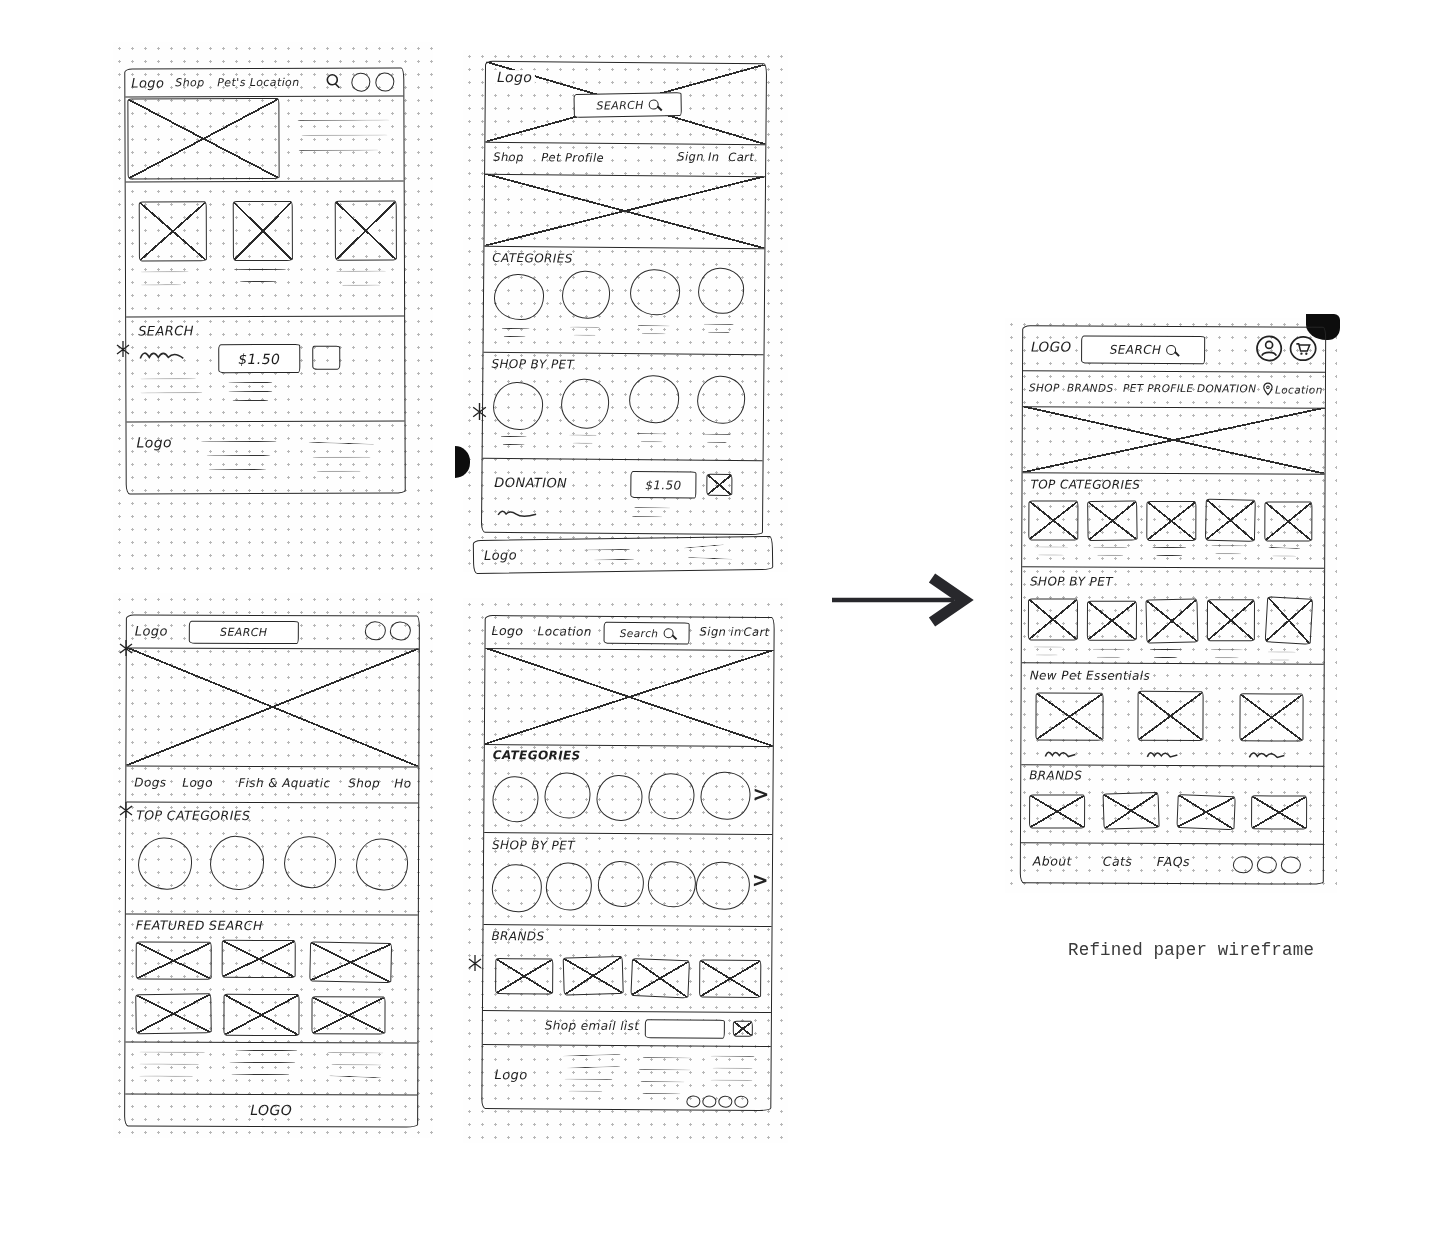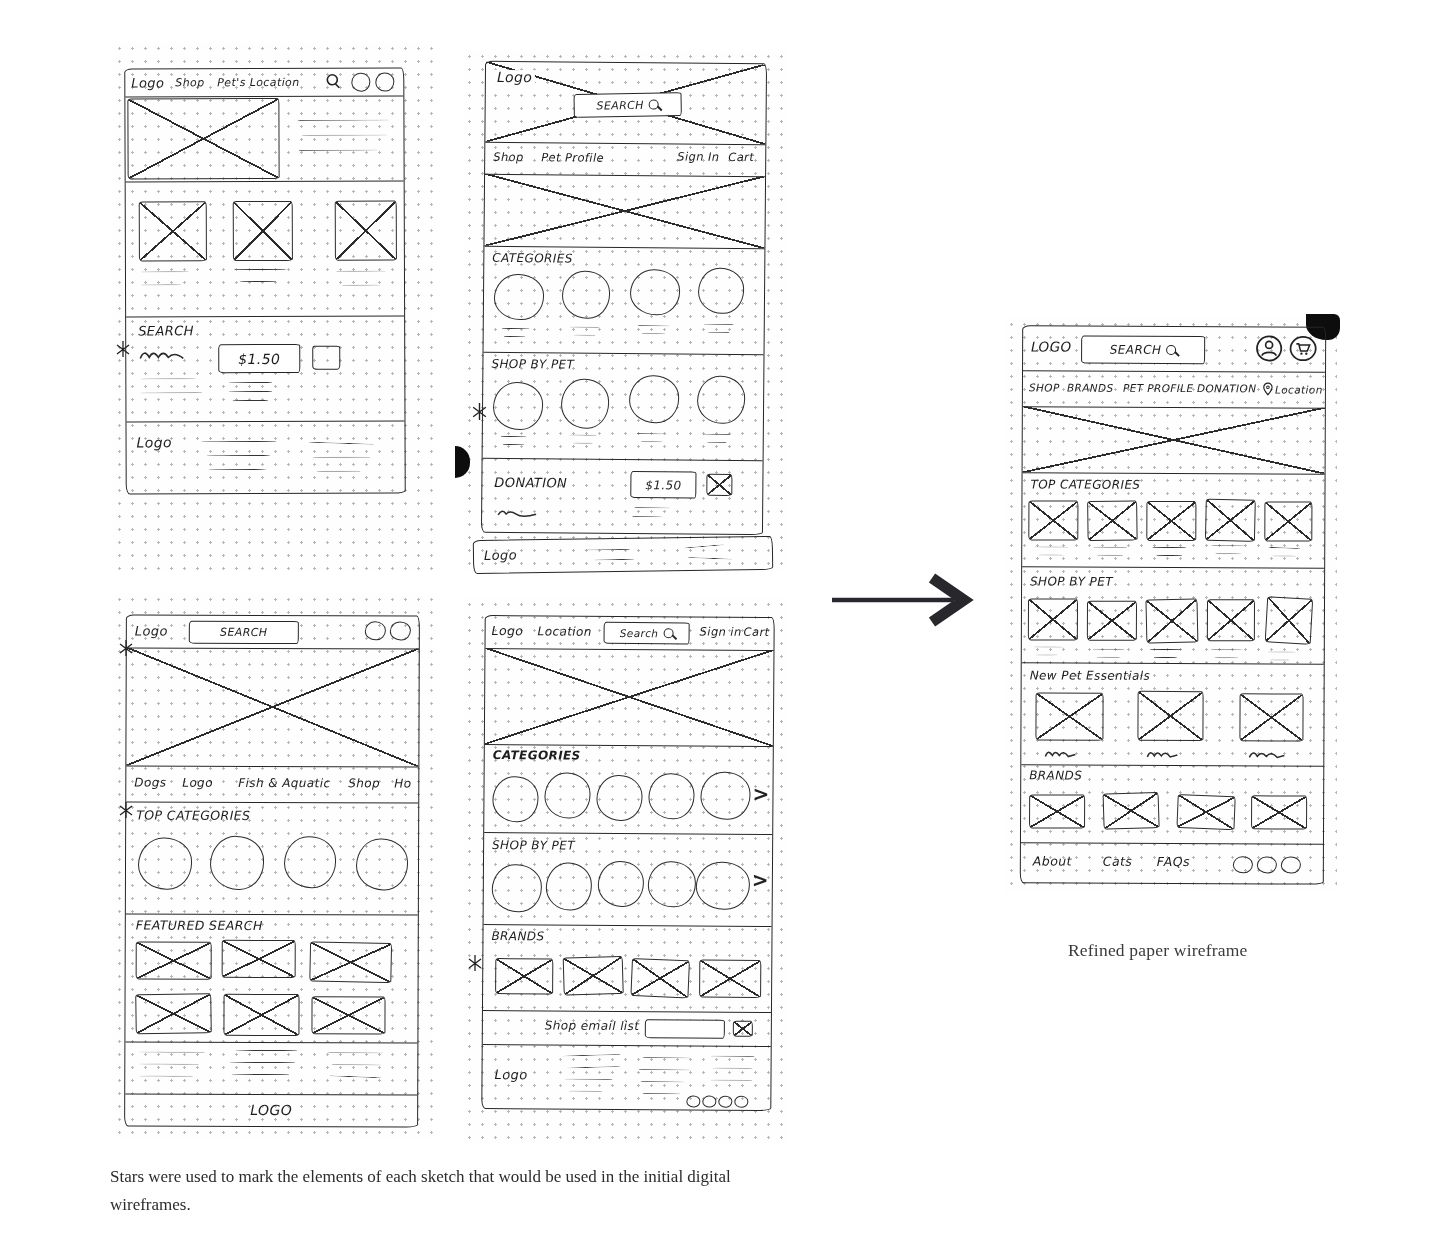--- a/index.html
+++ b/index.html
@@ -37,21 +37,21 @@
         border-radius:3px 5px 2px 6px/5px 2px 6px 3px;
         display:flex;align-items:center;justify-content:center;gap:5px;}
   
   .mag{display:inline-block;width:8px;height:8px;border:1.6px solid #222;border-radius:50%;
        position:relative;flex:none;}
   .mag::after{content:"";position:absolute;width:6px;height:1.6px;background:#222;
        transform:rotate(45deg);right:-5px;bottom:-1px;}
   .chev{position:absolute;font-family:"DejaVu Sans",sans-serif;font-weight:700;color:#222;}
   .star{position:absolute;}
   .blob{position:absolute;background:#0d0d0d;}
-  .cap{position:absolute;color:#2e2e2e;font-family:Liberation Serif, serif;}
+  .cap{position:absolute;color:#2e2e2e;font-family:Liberation Mono, monospace;text-align:center;}
 </style>
 </head>
 <body>
 
 <div class="canvas">
 
   <div class="paper" style="left:113px;top:42px;width:320px;height:528px;">
     <div class="star" style="left:2px;top:298px;">
       <svg width="16" height="18" viewBox="0 0 16 18">
           <path d="M8 1 L8 17 M2 5 L14 14 M14 5 L2 14" stroke="#222" stroke-width="1.3" fill="none"></path>
@@ -473,15 +473,14 @@
         <span class="hw" style="left:136px;top:13px;font-size:12.5px;">FAQs</span>
         <span class="circ" style="left:212px;top:13px;width:18px;height:15px;"></span>
         <span class="circ" style="left:236px;top:13px;width:18px;height:15px;"></span>
         <span class="circ" style="left:260px;top:13px;width:18px;height:15px;"></span>
       </div>
     </div>
   </div>
 
   <div class="cap" style="left:1068px;top:940px;font-size:17.5px;font-weight:500;color:#3a3a3a;letter-spacing:.2px;">Refined paper wireframe</div>
 
-  <div class="cap" style="left:110px;top:1163px;width:648px;font-size:17px;line-height:1.62;color:#2c2c2c;">Stars were used to mark the elements of each sketch that would be used in the initial digital wireframes.</div>
 
 </div>
 
 </body></html>

